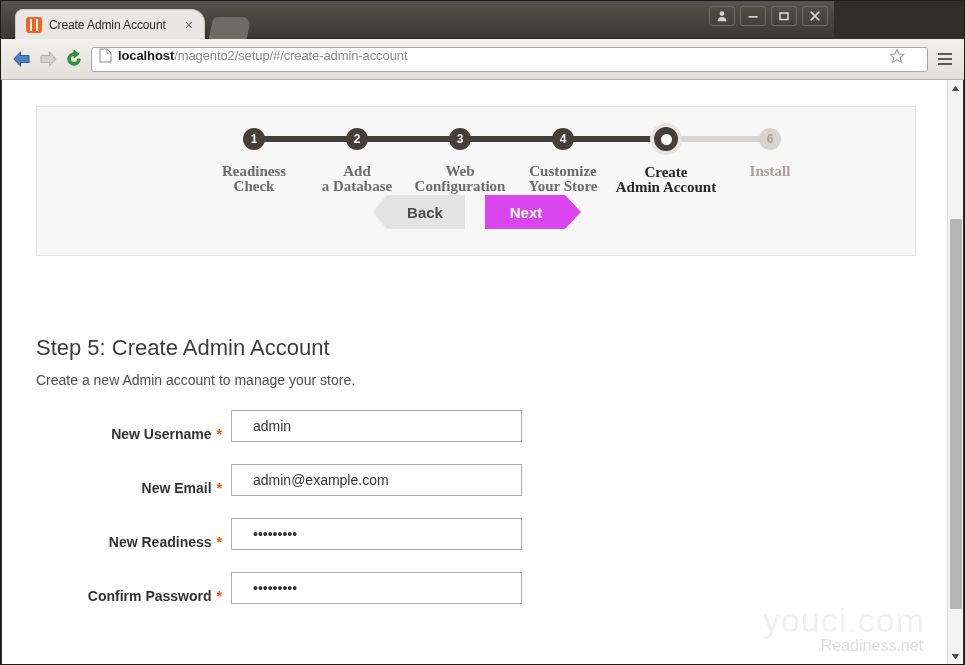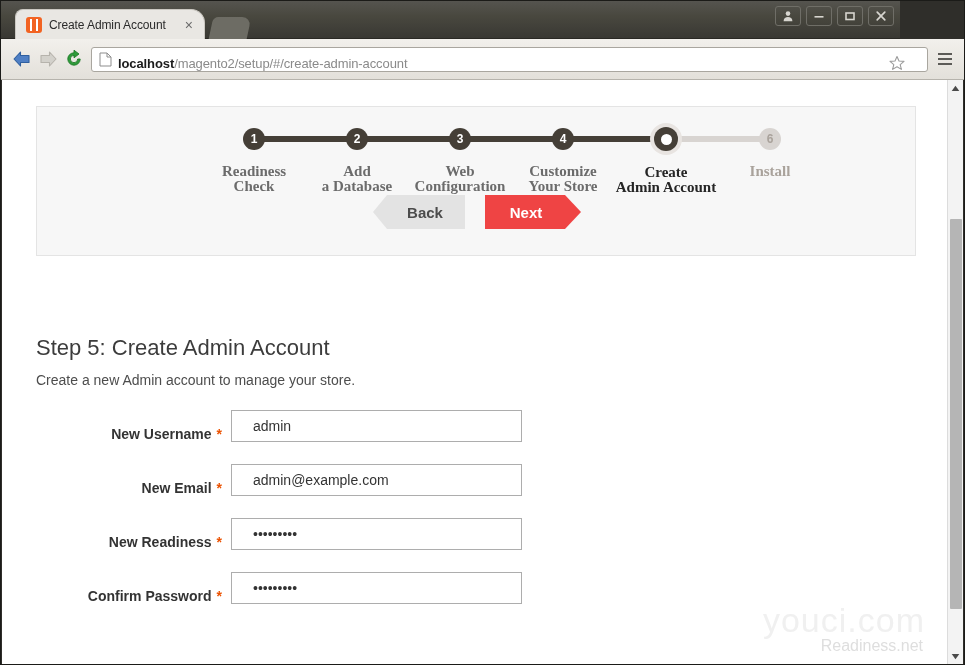--- a/index.html
+++ b/index.html
@@ -14,21 +14,21 @@
   .browser-window {
     position: absolute; left: 0; top: 0;
     width: 965px; height: 665px;
     background: #2f2e2a;
     border: 1px solid #1b1b18;
   }
 
   
   .titlebar {
     position: absolute; left: 0; top: 0;
-    width: 899px; height: 38px;
+    width: 833px; height: 38px;
     background: linear-gradient(to bottom, #55544f 0%, #49483f 40%, #393833 100%);
     border-bottom: 1px solid #2a2924;
   }
   .tab {
     position: absolute; left: 14px; top: 8px;
     width: 190px; height: 30px;
     background: #e9e7e3;
     border-radius: 8px 14px 0 0;
     border: 1px solid #cbc8c2;
     border-bottom: none;
@@ -102,21 +102,21 @@
     width: 26px; height: 26px; flex: 0 0 26px;
     display: flex; align-items: center; justify-content: center;
     cursor: pointer;
   }
   .urlbar {
     flex: 1 1 auto; height: 25px;
     margin: 0 6px 0 4px;
     background: #fff;
     border: 1px solid #a9a69f;
     border-radius: 3px;
-    display: flex; align-items: flex-end;
+    display: flex; align-items: flex-start;
     padding: 0 20px 0 7px;
     overflow: hidden;
   }
   .page-icon { flex: 0 0 13px; margin-right: 6px; }
   .url-text {
     flex: 1 1 auto;
     font-size: 13px; color: #8a8a8a;
     white-space: nowrap; overflow: hidden;
     letter-spacing: -0.1px;
   }
@@ -249,21 +249,21 @@
   }
   .btn-back {
     width: 92px;
     background: #e3e3e3;
     color: #4c4c4c;
     clip-path: polygon(14px 0, 100% 0, 100% 100%, 14px 100%, 0 50%);
     padding-left: 12px;
   }
   .btn-next {
     width: 96px;
-    background: #ef4444;
+    background: #d946ef;
     color: #ffffff;
     clip-path: polygon(0 0, calc(100% - 16px) 0, 100% 50%, calc(100% - 16px) 100%, 0 100%);
     padding-right: 14px;
   }
 
   
   .section-title {
     position: absolute; left: 34px; top: 255px;
     font-size: 22px; color: #3c3c3c;
     font-weight: normal;

